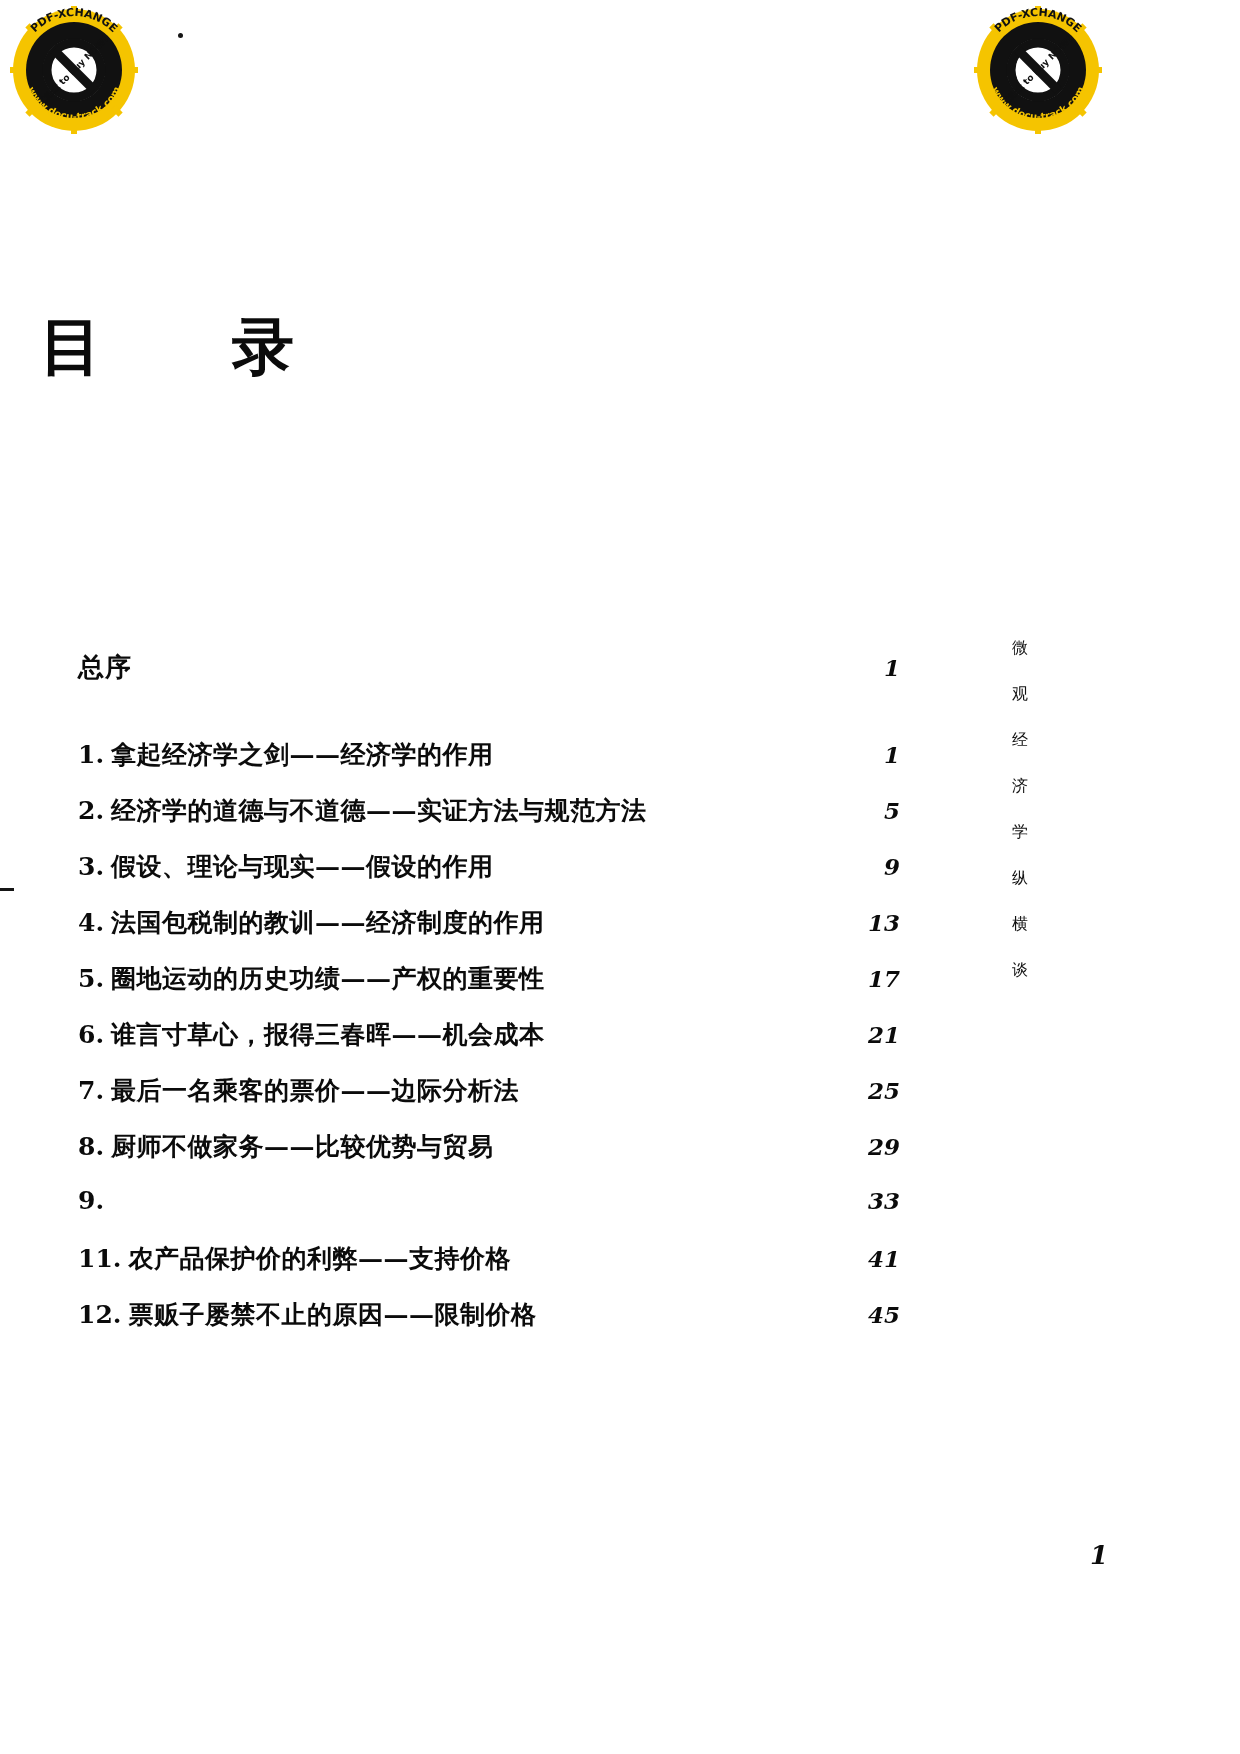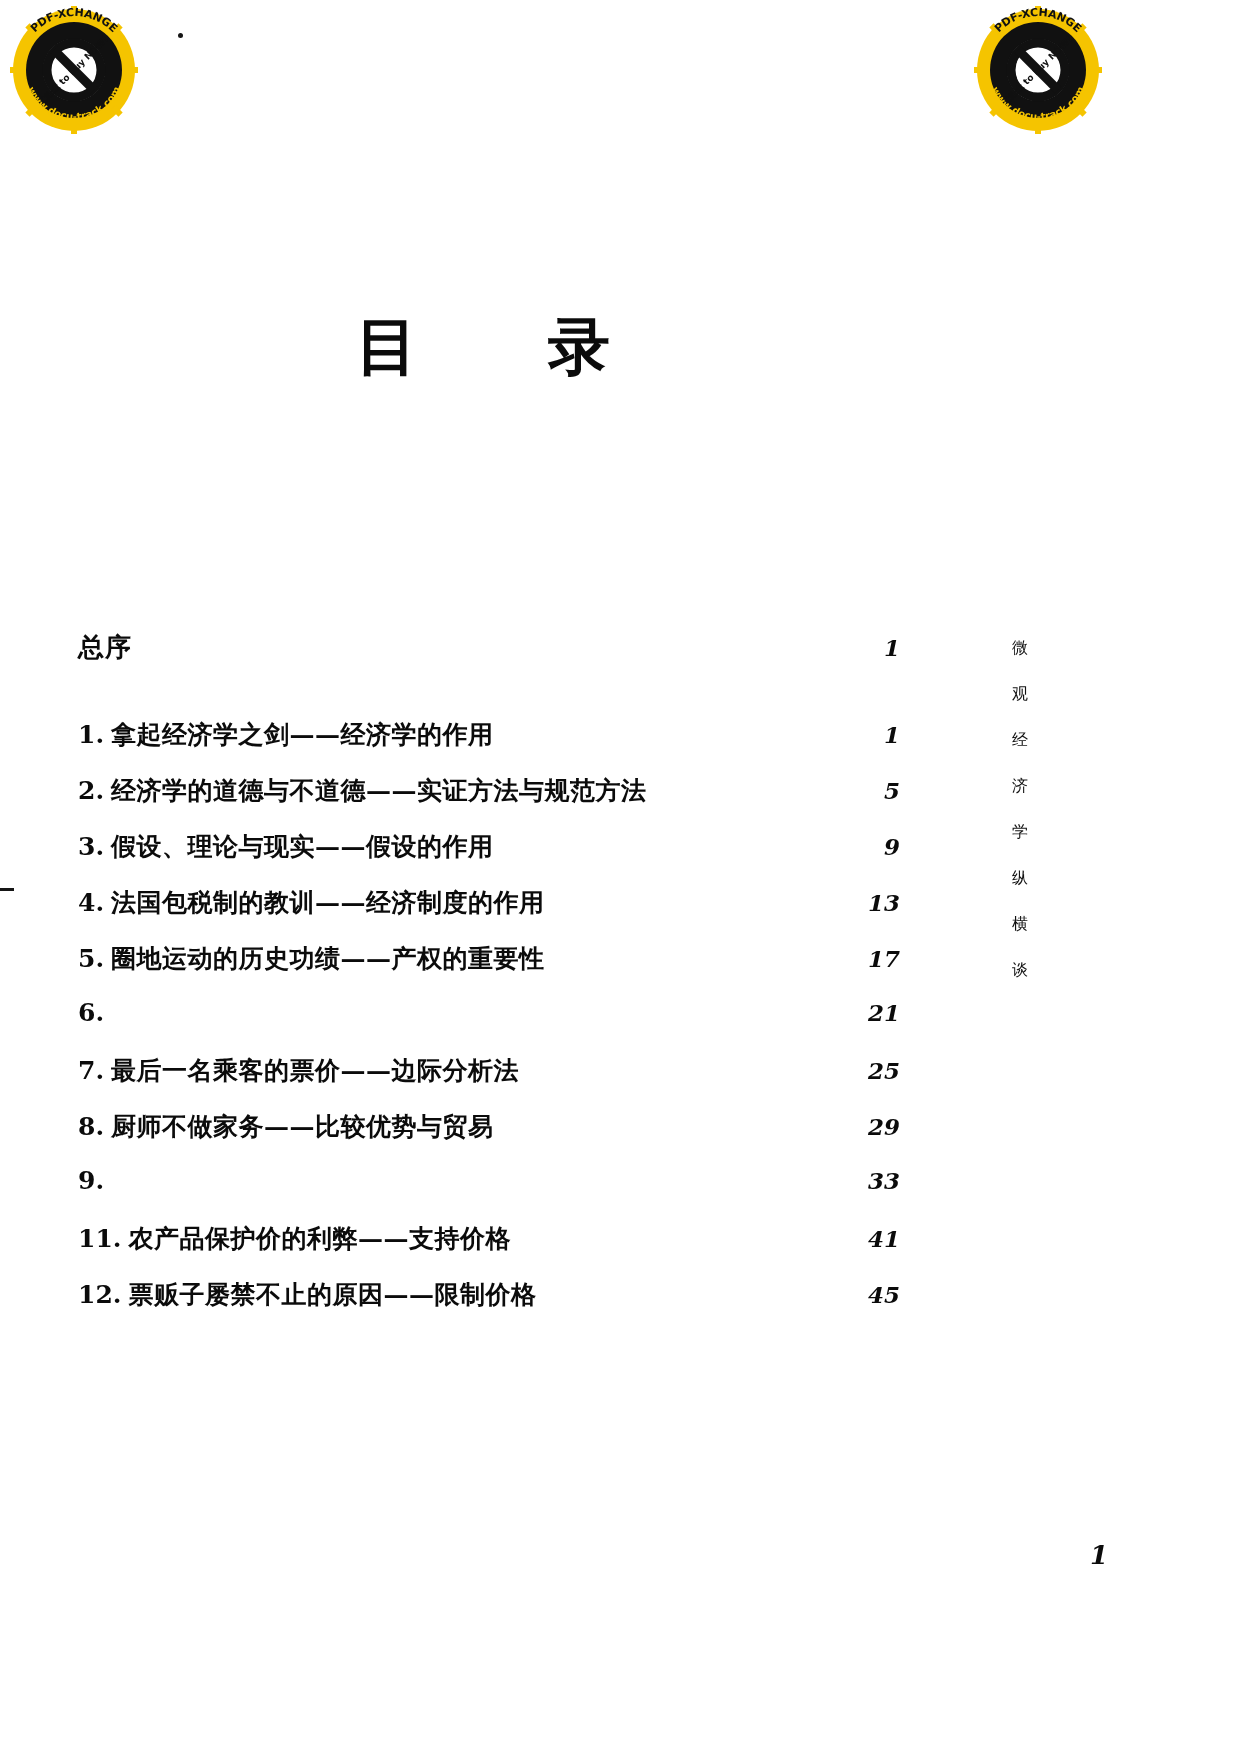--- a/index.html
+++ b/index.html
@@ -28,32 +28,33 @@
   .stamp-right { left: 974px; top: 6px; }
 
   .stamp svg { display: block; width: 128px; height: 128px; }
 
   
   .doc-title {
     position: absolute;
     top: 305px;
     left: 0;
     width: 1000px;
-    text-align: center;
+    text-align: left;
     font-family: "DejaVu Serif", serif;
     font-weight: 700;
     font-size: 62px;
     letter-spacing: 34px;
     color: #0b0b0b;
+    padding-left: 40px;
   }
 
   
   .toc {
     position: absolute;
-    top: 630px;
+    top: 650px;
     left: 78px;
     width: 822px;
   }
   .toc-row {
     display: flex;
     align-items: baseline;
     width: 100%;
     height: 56px;
   }
   .toc-row.preface { height: 62px; margin-bottom: 26px; }
@@ -242,20 +243,21 @@
 
     <div class="toc-row">
       <span class="toc-num">5.</span>
       <span class="toc-label">圈地运动的历史功绩——产权的重要性</span>
       <span class="toc-fill"></span>
       <span class="toc-page">17</span>
     </div>
 
     <div class="toc-row">
       <span class="toc-num">6.</span>
+      <span class="toc-label">谁言寸草心，报得三春晖——机会成本</span>
       <span class="toc-fill"></span>
       <span class="toc-page">21</span>
     </div>
 
     <div class="toc-row">
       <span class="toc-num">7.</span>
       <span class="toc-label">最后一名乘客的票价——边际分析法</span>
       <span class="toc-fill"></span>
       <span class="toc-page">25</span>
     </div>

